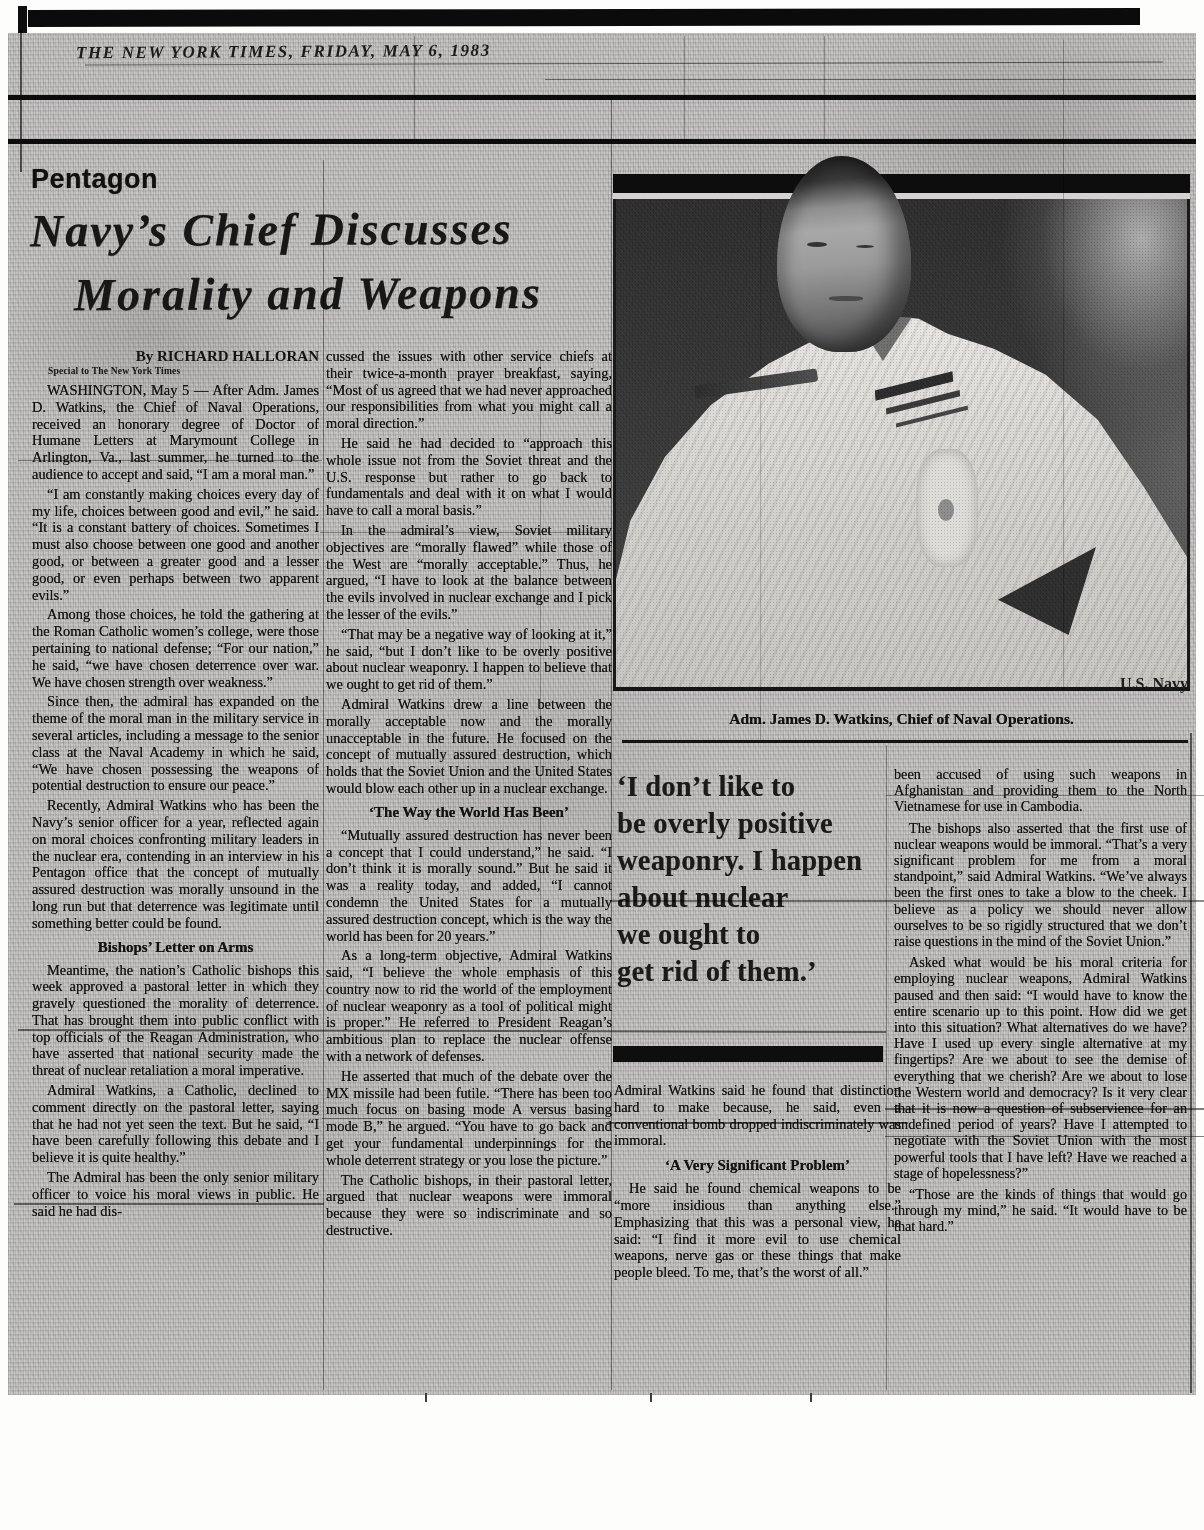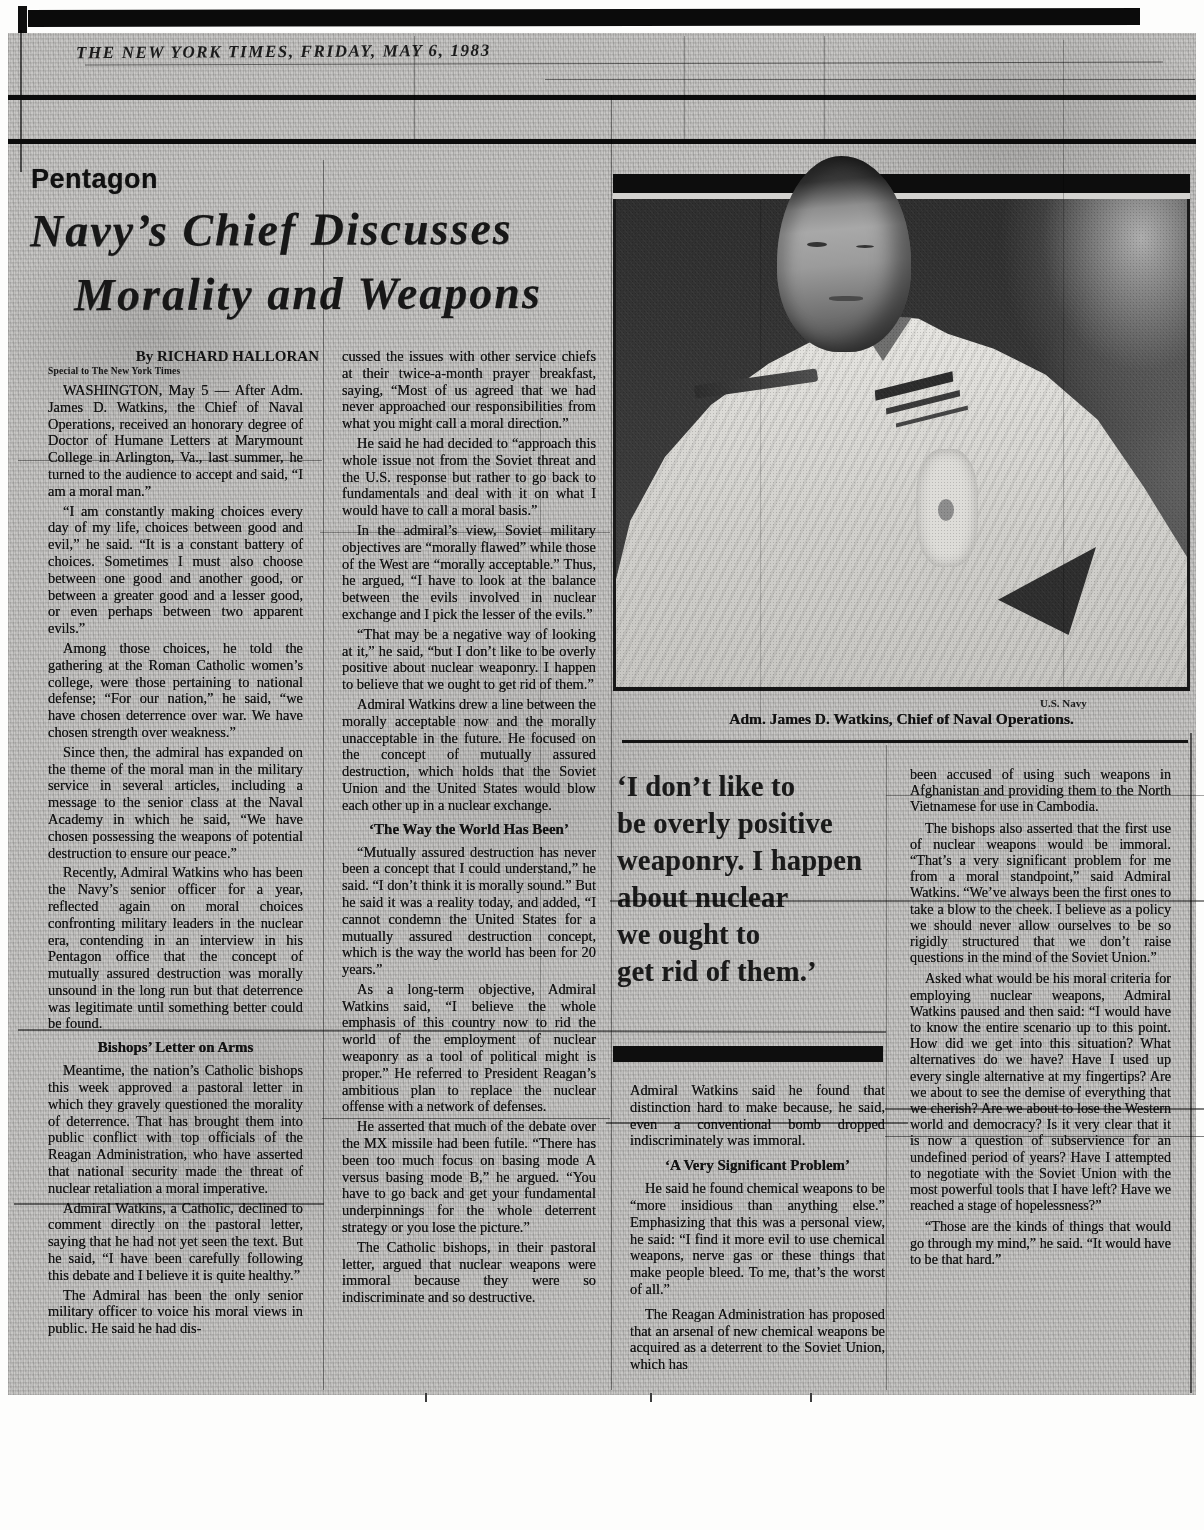--- a/index.html
+++ b/index.html
@@ -50,21 +50,21 @@
     text-shadow:0.4px 0.4px 0.5px rgba(0,0,0,0.4);
   }
   .hl1{left:30px;top:207px;transform:rotate(-0.3deg);}
   .hl2{left:74px;top:271px;transform:rotate(-0.3deg);}
 
   
   .col{color:#131313;}
   .byline{text-align:right;font-weight:bold;font-size:15px;margin:0 0 1px;}
   .dateline{text-align:left;font-weight:bold;font-size:9.5px;letter-spacing:0.2px;margin:0 16px 6px;}
   .bp{
-    margin:0 16px 3px;text-indent:15px;text-align:justify;
+    margin:0 0 3px;text-indent:15px;text-align:justify;
     font-size:14.4px;line-height:16.8px;
     text-shadow:0 0 0.6px rgba(17,17,17,0.75);
     font-family:Liberation Serif, serif;
   }
   .noindent{text-indent:0;}
   .subhead{text-align:center;font-weight:bold;font-size:15px;margin:7px 0 6px;text-shadow:0 0 0.6px rgba(17,17,17,0.75);}
   .col1{left:32px;top:348px;width:287px;}
   .col2{left:326px;top:348px;width:286px;}
   .col3{left:614px;top:1082px;width:287px;}
   .col3 .bp{margin-bottom:8px;}
@@ -106,21 +106,21 @@
   }
   .head{
     left:777px;top:156px;width:134px;height:196px;z-index:5;
     border-radius:48% 52% 46% 46%/55% 55% 42% 42%;
     background:linear-gradient(175deg,#262626 0%,#3a3a3a 14%,#8f8f8f 27%,#a8a8a8 38%,#9b9b9b 55%,#7d7d7d 72%,#616161 88%,#4c4c4c 100%);
     box-shadow:inset -18px -8px 22px rgba(0,0,0,0.45), inset 10px 6px 14px rgba(0,0,0,0.25);
   }
   .eyes{position:absolute;left:30px;top:86px;width:20px;height:5px;background:#333;border-radius:50%;box-shadow:48px 2px 0 -1px #333;}
   .mouth{position:absolute;left:52px;top:140px;width:34px;height:5px;background:#4a4a4a;border-radius:40%;}
 
-  .photo-credit{left:1040px;top:697px;width:148px;text-align:left;font-weight:bold;font-size:11px;color:#1c1c1c;}
+  .photo-credit{left:1040px;top:675px;width:148px;text-align:right;font-weight:bold;font-size:16px;color:#1c1c1c;}
   .photo-caption{left:613px;top:710px;width:577px;text-align:center;font-weight:bold;font-size:15.5px;color:#121212;text-shadow:0 0 0.6px rgba(17,17,17,0.7);}
   .caption-rule{left:622px;top:740px;width:566px;height:3px;background:#141414;}
 
   
   .pullquote{left:617px;top:768px;width:282px;color:#1a1a1a;}
   .pq-line{
     font-family:"Liberation Serif", serif;font-weight:bold;
     font-size:28.5px;line-height:37px;letter-spacing:0.2px;white-space:nowrap;
     text-shadow:0.3px 0.3px 0.4px rgba(0,0,0,0.35);
   }
@@ -225,21 +225,20 @@
   <div class="pq-line">about nuclear</div>
   <div class="pq-line">we ought to</div>
   <div class="pq-line">get rid of them.’</div>
 </div>
 <div class="abs black-bar"></div>
 
 <div class="abs col col3">
   <p class="bp noindent">Admiral Watkins said he found that distinction hard to make because, he said, even a conventional bomb dropped indiscriminately was immoral.</p>
   <p class="subhead">‘A Very Significant Problem’</p>
   <p class="bp">He said he found chemical weapons to be “more insidious than anything else.” Emphasizing that this was a personal view, he said: “I find it more evil to use chemical weapons, nerve gas or these things that make people bleed. To me, that’s the worst of all.”</p>
-  <p class="bp">The Reagan Administration has proposed that an arsenal of new chemical weapons be acquired as a deterrent to the Soviet Union, which has</p>
 </div>
 
 <div class="abs col col4">
   <p class="bp noindent">been accused of using such weapons in Afghanistan and providing them to the North Vietnamese for use in Cambodia.</p>
   <p class="bp">The bishops also asserted that the first use of nuclear weapons would be immoral. “That’s a very significant problem for me from a moral standpoint,” said Admiral Watkins. “We’ve always been the first ones to take a blow to the cheek. I believe as a policy we should never allow ourselves to be so rigidly structured that we don’t raise questions in the mind of the Soviet Union.”</p>
   <p class="bp">Asked what would be his moral criteria for employing nuclear weapons, Admiral Watkins paused and then said: “I would have to know the entire scenario up to this point. How did we get into this situation? What alternatives do we have? Have I used up every single alternative at my fingertips? Are we about to see the demise of everything that we cherish? Are we about to lose the Western world and democracy? Is it very clear that it is now a question of subservience for an undefined period of years? Have I attempted to negotiate with the Soviet Union with the most powerful tools that I have left? Have we reached a stage of hopelessness?”</p>
   <p class="bp">“Those are the kinds of things that would go through my mind,” he said. “It would have to be that hard.”</p>
 </div>
 
 <div class="abs hart a1"></div>

